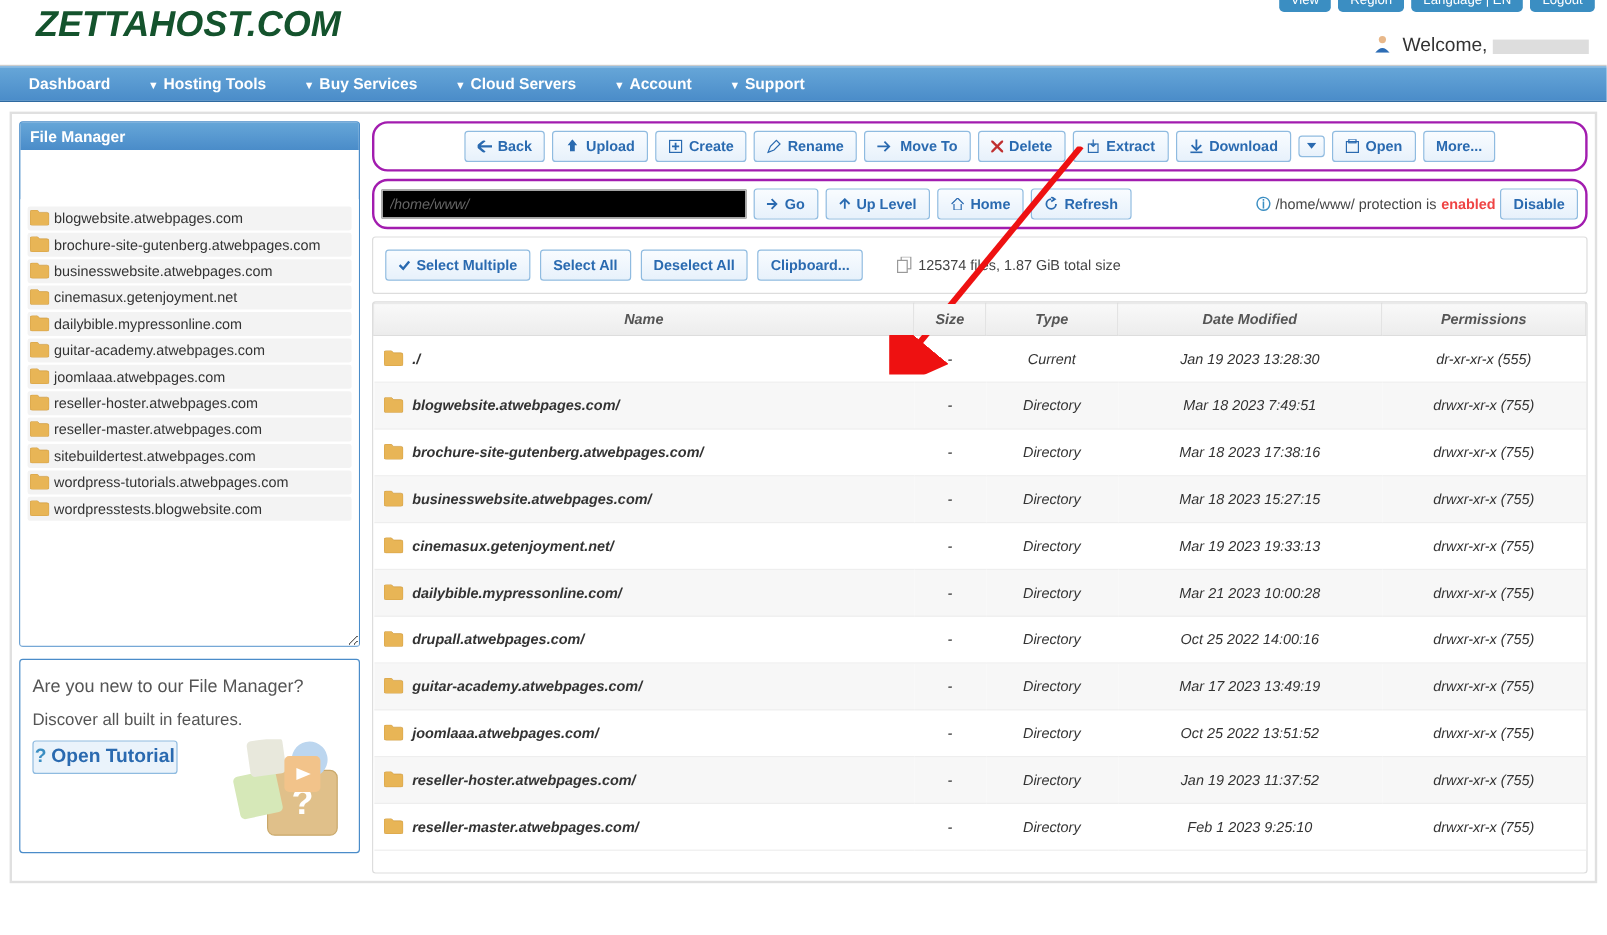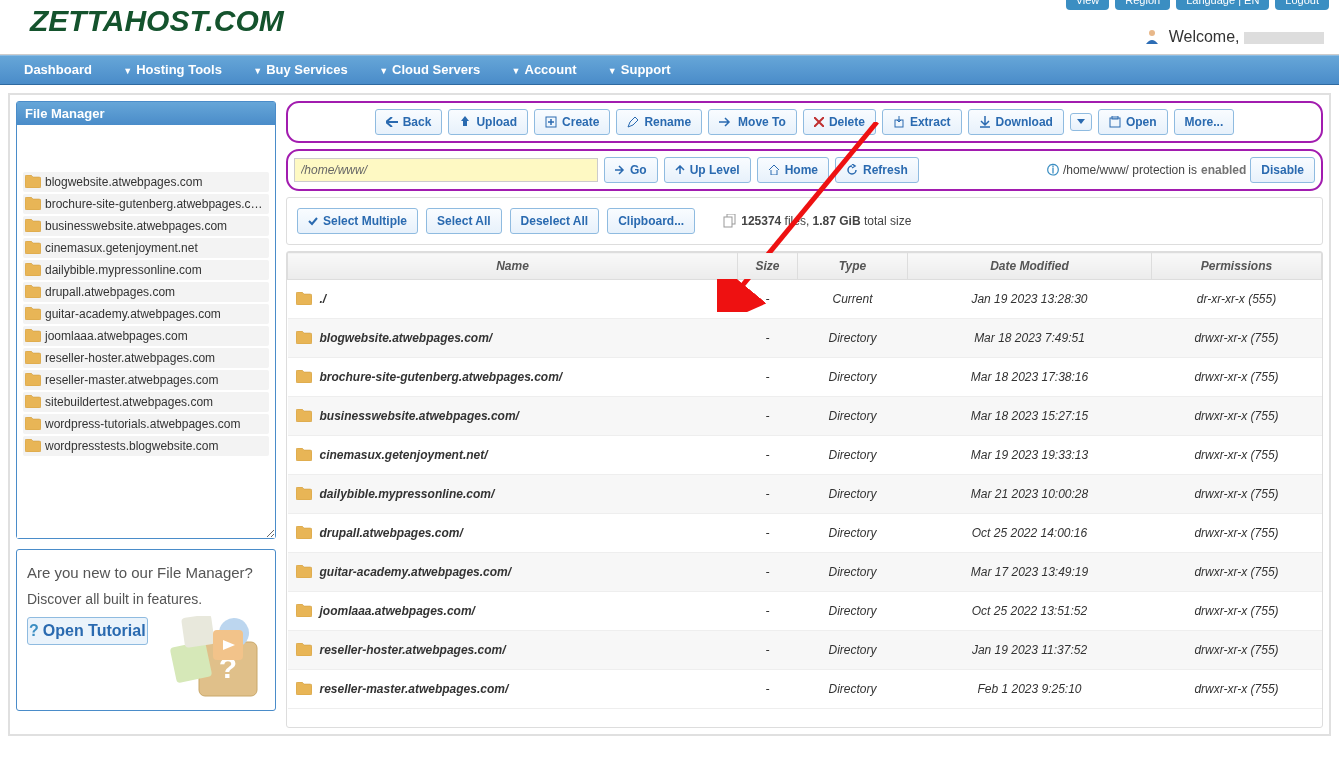--- a/index.html
+++ b/index.html
@@ -8,44 +8,44 @@
 .top-buttons { position: absolute; right: 10px; top: -8px; display:flex; gap:6px;}
 .top-buttons .tb { background:#3b8ec2; color:#fff; padding:2px 10px; border-radius:0 0 4px 4px; font-size:11px; height:14px; overflow:hidden;}
 .welcome { position: absolute; right: 15px; top: 28px; font-size: 16px; color: #333; }
 .welcome .avatar-icon { display:inline-block; vertical-align:middle; margin-right:4px; }
 .redacted { display:inline-block; width:80px; height:12px; background:#ddd; vertical-align:middle; }
 .nav { background: linear-gradient(#66a6d8, #4a8cc9); border-top:1px solid #8cbce3; border-bottom:1px solid #2f6aa0; height: 28px; line-height:28px; padding: 0 10px; }
 .nav-item { display:inline-block; color:#fff; font-weight:bold; padding: 0 14px; font-size:13px; }
 .nav-item .arrow { font-size:9px; margin-right:4px; }
 .main-wrap { border: 2px solid #e0e0e0; margin: 8px; padding: 6px; background:#fff; }
 .layout { display:flex; gap:10px; }
-.sidebar { width: 260px; }
+.sidebar { width: 284px; }
 .panel { border:1px solid #4a8cc9; border-radius:3px; margin-bottom:10px; }
 .panel-hd { background: linear-gradient(#66a6d8,#4a8cc9); color:#fff; font-weight:bold; padding:4px 8px; font-size:13px; }
 .panel-bd { padding:6px; background:#fff;margin-top:41px; }
 .tree-item { padding:3px 2px; background:#f3f3f3; margin-bottom:2px; border-radius:2px; font-size:12px; cursor:pointer; white-space:nowrap; overflow:hidden; text-overflow:ellipsis; }
 .tree-item .folder-icon { margin-right:4px; }
 .folder-icon { display:inline-block; vertical-align:-2px; }
 .folder-icon svg { display:block; }
 .infobox { border:1px solid #4a8cc9; border-radius:3px; padding:10px; position:relative; min-height:140px;}
 .infobox p { color:#555; font-size:13px; margin:4px 0 10px 0; }
 .tutorial-btn { display:inline-block; border:1px solid #8fbbe0; background:#eaf3fb; color:#2a6ab0; font-weight:bold; padding:4px 1px; border-radius:3px; font-size:16px; cursor:pointer;}
 .tutorial-btn .q { color:#3b8ec2; margin-right:4px;}
 .graphic { position:absolute; right:8px; bottom:8px; width:98px; height:86px; }
 .content { flex:1; min-width:0;}
 .toolbar { border:2px solid #a21caf; border-radius:13px; padding:6px; margin-bottom:6px; display:flex; flex-wrap:wrap; gap:6px; align-items:center;justify-content:center;}
 .btn { display:inline-flex; align-items:center; gap:5px; border:1px solid #8fbbe0; background:linear-gradient(#f9fcff,#e7f1fb); color:#2a6ab0; font-weight:bold; padding:5px 10px; border-radius:3px; font-size:12px; cursor:pointer;}
 .btn.more-dd { padding:5px 6px; }
-.path-input { width:290px; padding:4px 6px; border:1px solid #ccc; background:#fef9c3; color:#666; font-style:italic; font-size:12px;}
+.path-input { width:290px; padding:4px 6px; border:1px solid #ccc; background:#000000; color:#666; font-style:italic; font-size:12px;}
 .secondary-bar { border:1px solid #ddd; border-radius:3px; padding:10px; margin-bottom:6px; display:flex; align-items:center; gap:8px;}
 .stats { color:#444; font-size:12px; margin-left:auto; display:flex; align-items:center; gap:4px;}
-.stats strong { font-weight:bold; }
+.stats strong { font-weight:normal; }
 .protection { margin-left:auto; font-size:12px; color:#444; display:flex; align-items:center; gap:4px;}
 .protection .info-icon { color:#3b8ec2; font-weight:bold; }
-.protection .enabled { color:#737373; font-weight:bold;}
+.protection .enabled { color:#ef4444; font-weight:bold;}
 .file-table-wrap { border:1px solid #ddd; border-radius:3px; position:relative;font-style:italic; }
 .table-scroll { height:475px; overflow-y:scroll; }
 .file-table { width:100%; border-collapse:collapse; table-layout:fixed;}
 .file-table th { background:linear-gradient(#f9f9f9,#ececec); border:1px solid #ddd; padding:6px 4px; font-size:12px; color:#555; font-weight:bold; position:sticky; top:0;}
 .file-table td { border-bottom:1px solid #eee; padding:12px 8px; font-size:12px; color:#333; }
 .file-table tr:nth-child(even) td { background:#f7f7f7;}
 .file-table tr:nth-child(odd) td { background:#fff;}
 .col-name { text-align:left; }
 .col-name .folder-icon { margin-right:8px; }
 .col-center { text-align:center; }
@@ -98,23 +98,20 @@
                 </svg></span><span>brochure-site-gutenberg.atwebpages.com</span></div>
             <div class="tree-item"><span class="folder-icon"><svg width="16" height="13">
                   <path d="M0 2 Q0 0 2 0 H6 L8 2 H14 Q16 2 16 4 V11 Q16 13 14 13 H2 Q0 13 0 11 Z" fill="#e8b556" stroke="#c9953a" stroke-width="0.5"></path>
                 </svg></span><span>businesswebsite.atwebpages.com</span></div>
             <div class="tree-item"><span class="folder-icon"><svg width="16" height="13">
                   <path d="M0 2 Q0 0 2 0 H6 L8 2 H14 Q16 2 16 4 V11 Q16 13 14 13 H2 Q0 13 0 11 Z" fill="#e8b556" stroke="#c9953a" stroke-width="0.5"></path>
                 </svg></span><span>cinemasux.getenjoyment.net</span></div>
             <div class="tree-item"><span class="folder-icon"><svg width="16" height="13">
                   <path d="M0 2 Q0 0 2 0 H6 L8 2 H14 Q16 2 16 4 V11 Q16 13 14 13 H2 Q0 13 0 11 Z" fill="#e8b556" stroke="#c9953a" stroke-width="0.5"></path>
                 </svg></span><span>dailybible.mypressonline.com</span></div>
-            <div class="tree-item"><span class="folder-icon"><svg width="16" height="13">
-                  <path d="M0 2 Q0 0 2 0 H6 L8 2 H14 Q16 2 16 4 V11 Q16 13 14 13 H2 Q0 13 0 11 Z" fill="#e8b556" stroke="#c9953a" stroke-width="0.5"></path>
-                </svg></span><span>drupall.atwebpages.com</span></div>
             <div class="tree-item"><span class="folder-icon"><svg width="16" height="13">
                   <path d="M0 2 Q0 0 2 0 H6 L8 2 H14 Q16 2 16 4 V11 Q16 13 14 13 H2 Q0 13 0 11 Z" fill="#e8b556" stroke="#c9953a" stroke-width="0.5"></path>
                 </svg></span><span>guitar-academy.atwebpages.com</span></div>
             <div class="tree-item"><span class="folder-icon"><svg width="16" height="13">
                   <path d="M0 2 Q0 0 2 0 H6 L8 2 H14 Q16 2 16 4 V11 Q16 13 14 13 H2 Q0 13 0 11 Z" fill="#e8b556" stroke="#c9953a" stroke-width="0.5"></path>
                 </svg></span><span>joomlaaa.atwebpages.com</span></div>
             <div class="tree-item"><span class="folder-icon"><svg width="16" height="13">
                   <path d="M0 2 Q0 0 2 0 H6 L8 2 H14 Q16 2 16 4 V11 Q16 13 14 13 H2 Q0 13 0 11 Z" fill="#e8b556" stroke="#c9953a" stroke-width="0.5"></path>
                 </svg></span><span>reseller-hoster.atwebpages.com</span></div>
             <div class="tree-item"><span class="folder-icon"><svg width="16" height="13">

